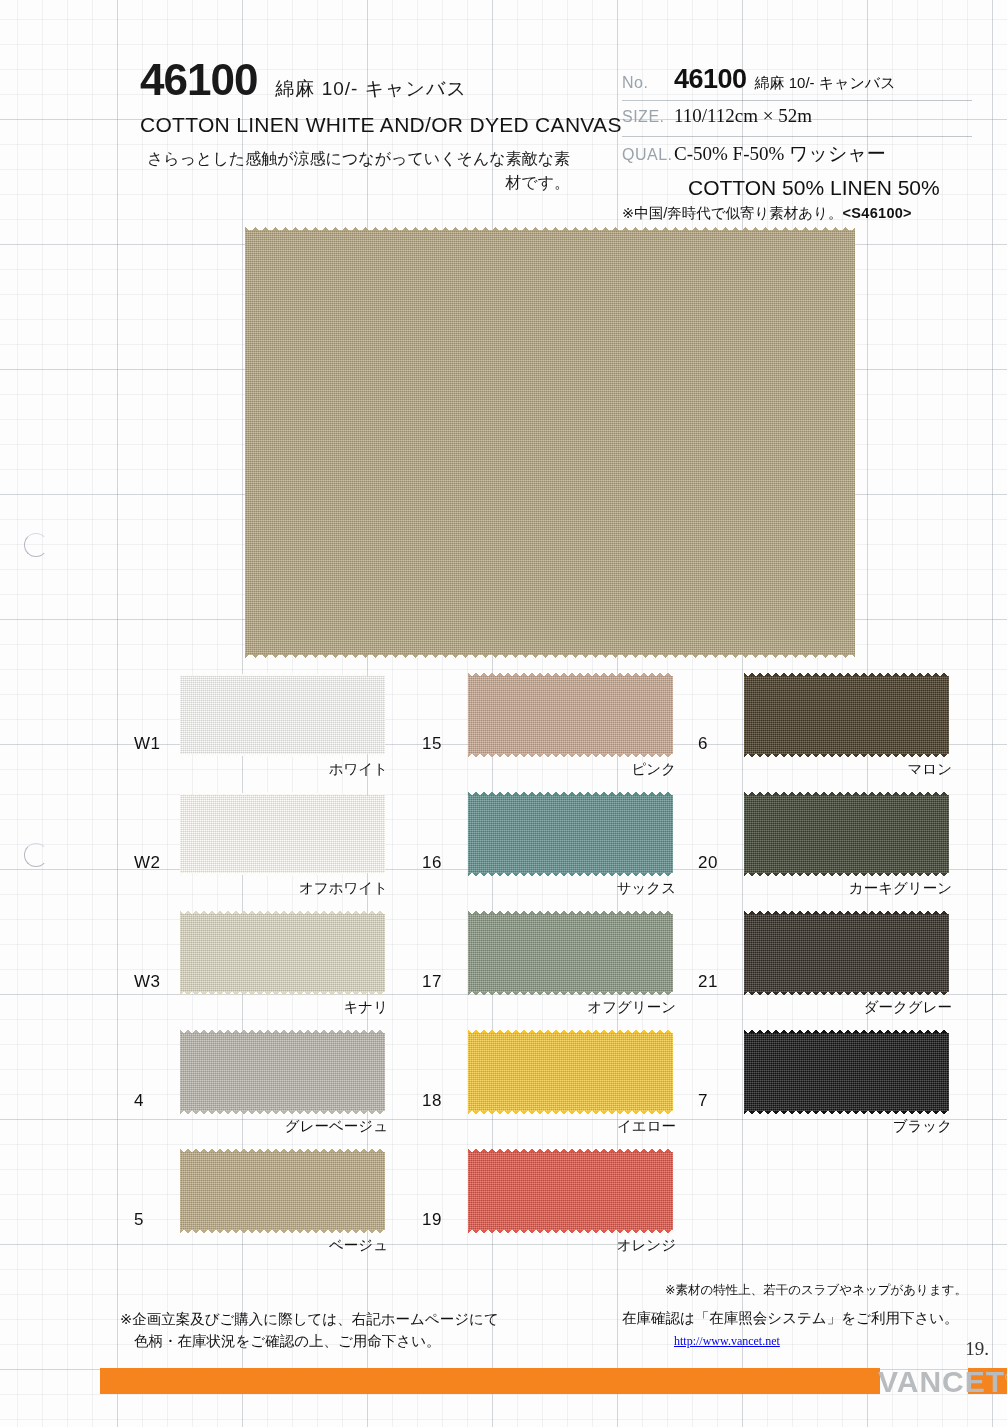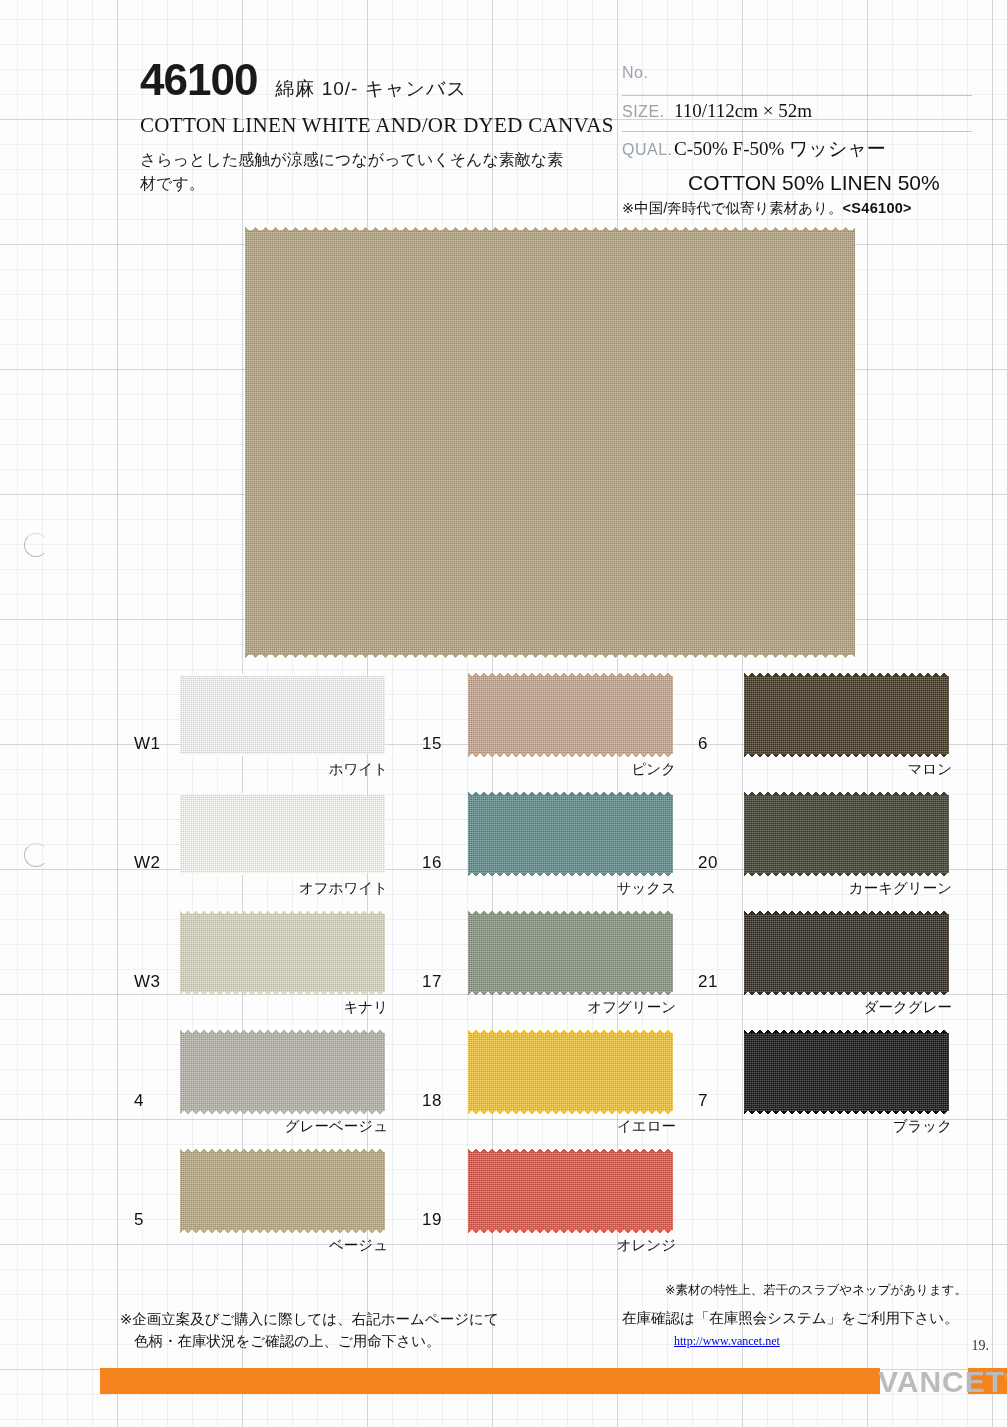--- a/index.html
+++ b/index.html
@@ -57,33 +57,34 @@
     letter-spacing: -1px;
     color: #1a1a1a;
     line-height: 1;
   }
   .code-jp {
     font-size: 19px;
     color: #1a1a1a;
     letter-spacing: 1px;
   }
   .eng-name {
-    font-family: Liberation Serif, serif;
+    font-family: Liberation Sans, sans-serif;
     font-size: 21px;
     color: #141414;
     margin-top: 11px;
     letter-spacing: .3px;
     white-space: nowrap;
   }
   .desc {
     font-size: 16px;
     color: #1a1a1a;
     margin-top: 10px;
     line-height: 1.5;
     width: 430px;
+    text-align: right;
   }
 
   
   .spec {
     position: absolute;
     left: 622px;
     top: 60px;
     width: 350px;
   }
   .spec-row {
@@ -241,21 +242,21 @@
     font-family: "Liberation Serif", "DejaVu Serif", serif;
     font-size: 12px;
     padding-left: 52px;
     display: block;
     margin-top: 2px;
   }
   .page-no {
     position: absolute;
     right: 18px;
     top: 1338px;
-    font-size: 14px;
+    font-size: 19px;
     color: #333;
     font-family: "Liberation Serif", serif;
   }
   .orange-bar {
     position: absolute;
     left: 100px;
     top: 1368px;
     width: 780px;
     height: 26px;
     background: #f5841f;
@@ -297,20 +298,23 @@
       <span class="code-num">46100</span>
       <span class="code-jp">綿麻 10/- キャンバス</span>
     </div>
     <div class="eng-name">COTTON LINEN WHITE AND/OR DYED CANVAS</div>
     <div class="desc">さらっとした感触が涼感につながっていくそんな素敵な素材です。</div>
   </div>
 
   <div class="spec">
     <div class="spec-row">
       <span class="spec-key">No.</span>
+      <span class="spec-val">
+        <span class="big">46100</span><span class="sm-jp">綿麻 10/- キャンバス</span>
+      </span>
     </div>
     <div class="spec-row">
       <span class="spec-key">SIZE.</span>
       <span class="spec-val">110/112cm × 52m</span>
     </div>
     <div class="spec-row nb">
       <span class="spec-key">QUAL.</span>
       <span class="spec-val">C-50%  F-50%   ワッシャー</span>
     </div>
     <div class="spec-sub">COTTON 50% LINEN 50%</div>

